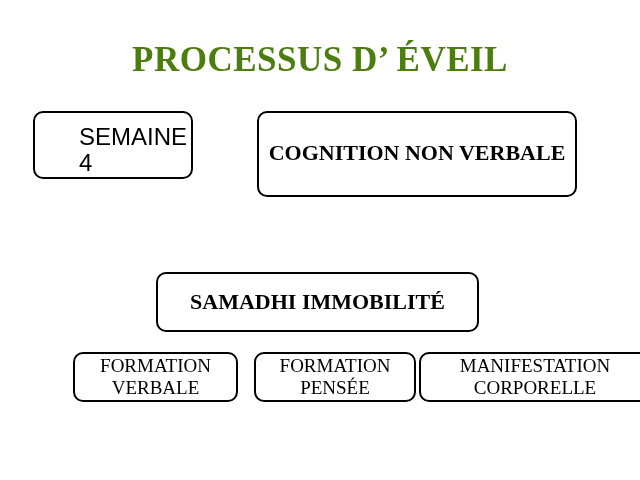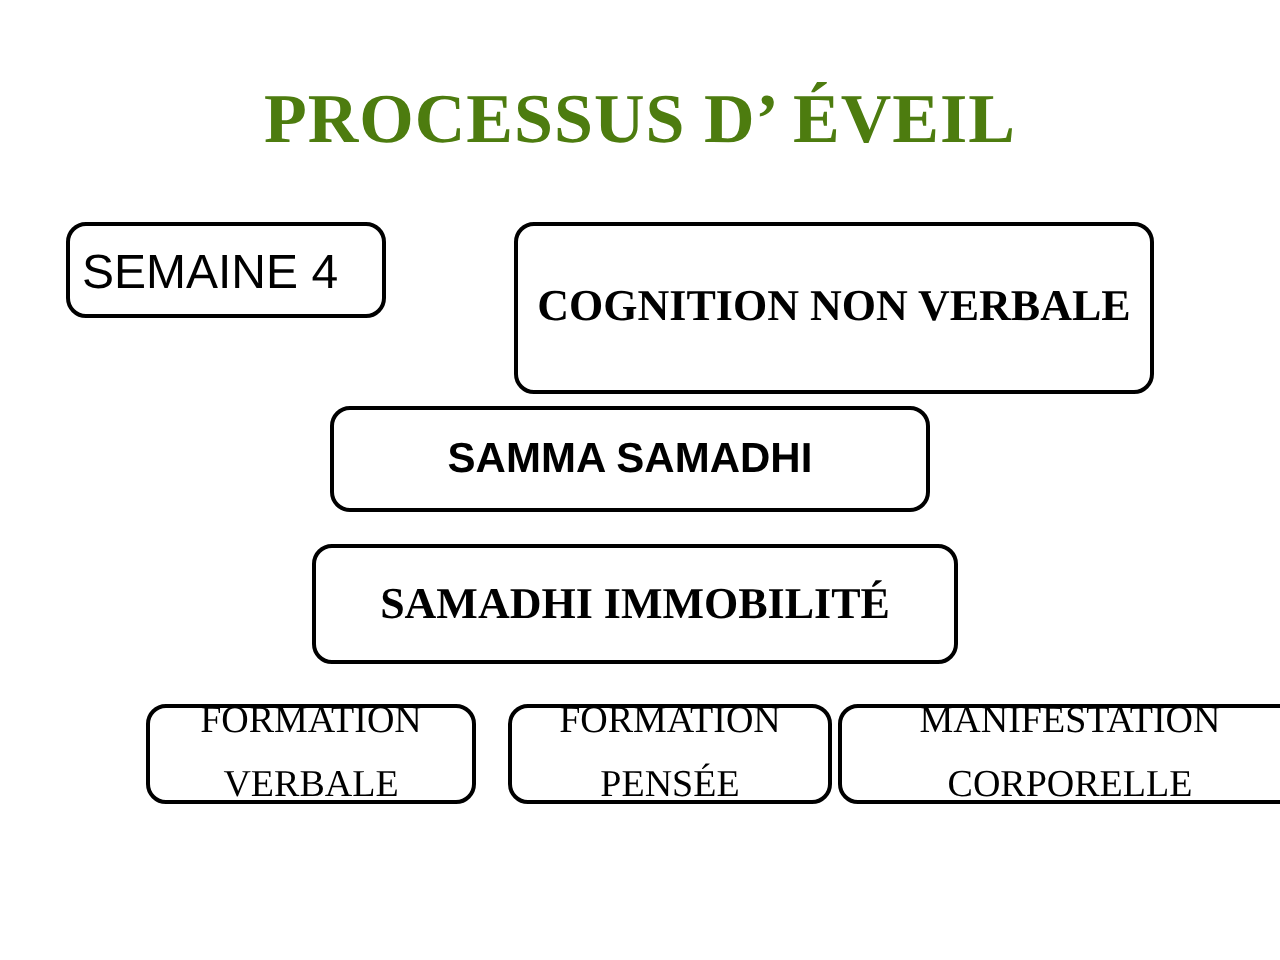--- a/index.html
+++ b/index.html
@@ -48,23 +48,24 @@
   }
   .node .label {
     display: block;
     width: 100%;
   }
   
   #node-semaine {
     left: 33px;
     top: 111px;
     width: 160px;
-    height: 48px;
+    height: 68px;
     justify-content: flex-start;
     align-items: flex-start;
+    padding-left: 38px;
   }
   #node-semaine .label {
     text-align: left;
     padding: 11px 0 0 6px;
     font-family: "Liberation Sans", sans-serif;
     font-weight: normal;
     font-size: 24px;
     line-height: 26px;
   }
   #node-cognition {
@@ -106,44 +107,41 @@
     line-height: 26px;
   }
   .leaf {
     top: 352px;
     height: 50px;
   }
   .leaf .label {
     font-family: "Liberation Serif", serif;
     font-weight: normal;
     font-size: 19px;
-    line-height: 32px;
+    line-height: 22px;
   }
   #node-formation-verbale { left: 73px; width: 165px; }
   #node-formation-pensee  { left: 254px; width: 162px; }
   #node-manifestation     { left: 419px; width: 232px; }
 </style>
 </head>
 <body>
 
 <div id="slide">
 
   <div class="title">PROCESSUS D’ ÉVEIL</div>
 
   <div class="node" id="node-semaine">
     <span class="label">SEMAINE 4</span>
   </div>
 
   <div class="node" id="node-cognition">
     <span class="label">COGNITION NON VERBALE</span>
   </div>
 
-  <div class="node" id="node-samma">
-    <span class="label">SAMMA SAMADHI</span>
-  </div>
 
   <div class="node" id="node-triple">
     <span class="label">SAMADHI IMMOBILITÉ</span>
   </div>
 
   <div class="node leaf" id="node-formation-verbale">
     <span class="label">FORMATION VERBALE</span>
   </div>
 
   <div class="node leaf" id="node-formation-pensee">

